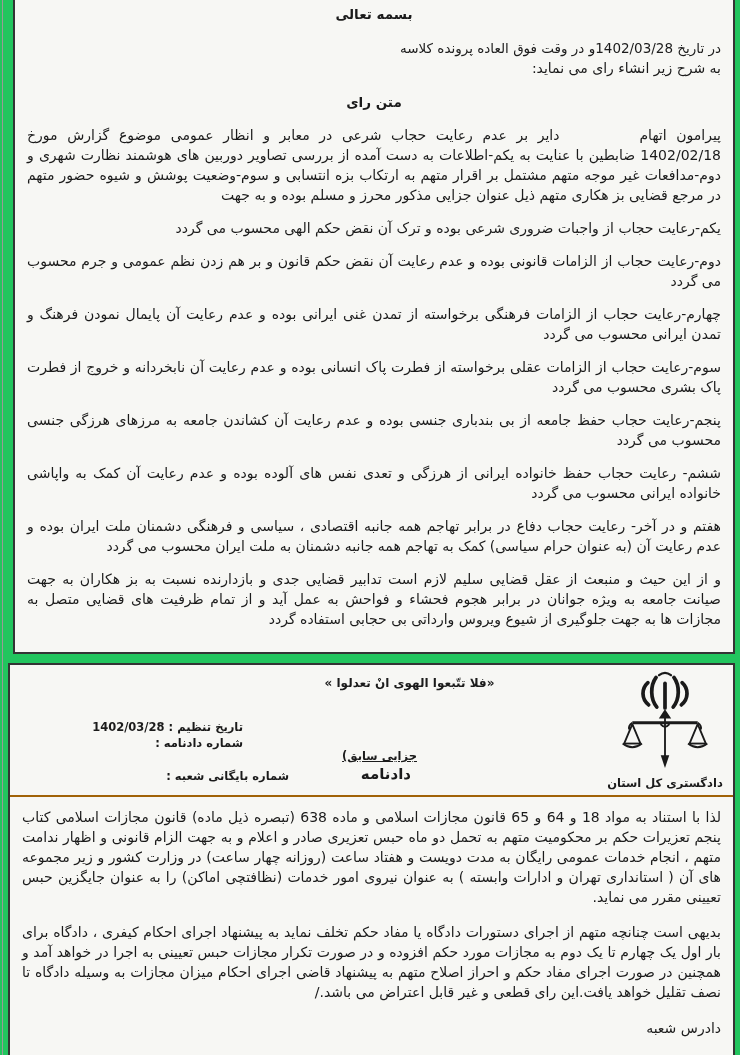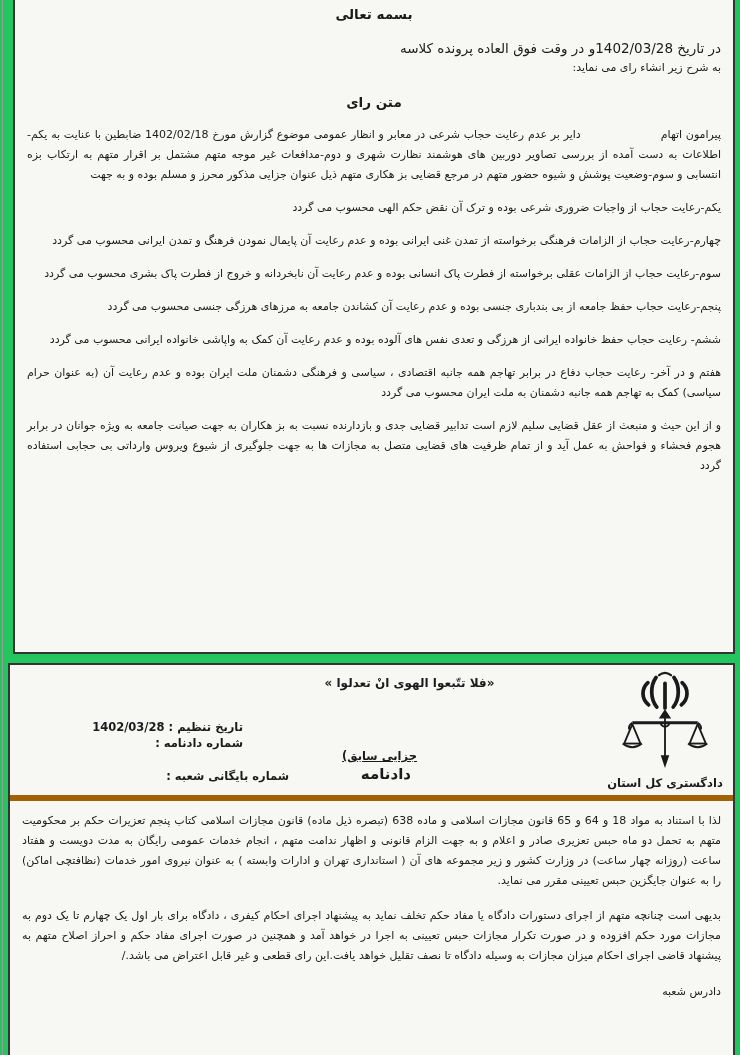--- a/index.html
+++ b/index.html
@@ -25,42 +25,42 @@
   .box1{
     left:13px;top:-6px;width:722px;height:660px;
     padding:8px 12px 0 12px;
   }
   .box2{
     left:8px;top:663px;width:727px;height:420px;
     padding:0;
   }
   .para{
     margin:13px 0 0 0;
-    font-size:11px;
+    font-size:14px;
     line-height:20px;
     text-align:justify;
   }
   .bold{font-weight:bold;}
   .heading{
     margin:0;
     font-size:13.5px;line-height:20px;
     text-align:center;
   }
   .intro-line1{
     display:flex;
     justify-content:space-between;
     gap:8px;
     margin-top:14px;
     font-size:13.5px;line-height:20px;
   }
   .gap-inline{display:inline-block;width:80px;}
   .b2-header{
     position:relative;
     height:130px;
-    border-bottom:6px solid #a16207;
+    border-bottom:2px solid #a16207;
   }
   .verse{
     position:absolute;top:11px;left:76px;right:0;
     text-align:center;
     font-size:12px;font-weight:bold;
   }
   .emblem{
     position:absolute;top:5px;right:8px;width:120px;
     text-align:center;
   }
@@ -94,20 +94,21 @@
     </div>
     <div class="para" style="margin-top:0;">به شرح زیر انشاء رای می نماید:</div>
 
     <p class="heading bold" style="margin-top:14px;">متن رای</p>
 
     <p class="para">
       <span>پیرامون اتهام</span><span class="gap-inline"></span><span>دایر بر عدم رعایت حجاب شرعی در معابر و انظار عمومی موضوع گزارش مورخ 1402/02/18 ضابطین با عنایت به یکم-اطلاعات به دست آمده از بررسی تصاویر دوربین های هوشمند نظارت شهری و دوم-مدافعات غیر موجه متهم مشتمل بر اقرار متهم به ارتکاب بزه انتسابی و سوم-وضعیت پوشش و شیوه حضور متهم در مرجع قضایی بز هکاری متهم ذیل عنوان جزایی مذکور محرز و مسلم بوده و به جهت</span>
     </p>
 
     <p class="para">یکم-رعایت حجاب از واجبات ضروری شرعی بوده و ترک آن نقض حکم الهی محسوب می گردد</p>
+    <p class="para">دوم-رعایت حجاب از الزامات قانونی بوده و عدم رعایت آن نقض حکم قانون و بر هم زدن نظم عمومی و جرم محسوب می گردد</p>
     <p class="para">چهارم-رعایت حجاب از الزامات فرهنگی برخواسته از تمدن غنی ایرانی بوده و عدم رعایت آن پایمال نمودن فرهنگ و تمدن ایرانی محسوب می گردد</p>
     <p class="para">سوم-رعایت حجاب از الزامات عقلی برخواسته از فطرت پاک انسانی بوده و عدم رعایت آن نابخردانه و خروج از فطرت پاک بشری محسوب می گردد</p>
     <p class="para">پنجم-رعایت حجاب حفظ جامعه از بی بندباری جنسی بوده و عدم رعایت آن کشاندن جامعه به مرزهای هرزگی جنسی محسوب می گردد</p>
     <p class="para">ششم- رعایت حجاب حفظ خانواده ایرانی از هرزگی و تعدی نفس های آلوده بوده و عدم رعایت آن کمک به واپاشی خانواده ایرانی محسوب می گردد</p>
     <p class="para">هفتم و در آخر- رعایت حجاب دفاع در برابر تهاجم همه جانبه اقتصادی ، سیاسی و فرهنگی دشمنان ملت ایران بوده و عدم رعایت آن (به عنوان حرام سیاسی) کمک به تهاجم همه جانبه دشمنان به ملت ایران محسوب می گردد</p>
     <p class="para">و از این حیث و منبعث از عقل قضایی سلیم لازم است تدابیر قضایی جدی و بازدارنده نسبت به بز هکاران به جهت صیانت جامعه به ویژه جوانان در برابر هجوم فحشاء و فواحش به عمل آید و از تمام ظرفیت های قضایی متصل به مجازات ها به جهت جلوگیری از شیوع ویروس وارداتی بی حجابی استفاده گردد</p>
   </section>
 
   <section class="box box2">
     <header class="b2-header">

